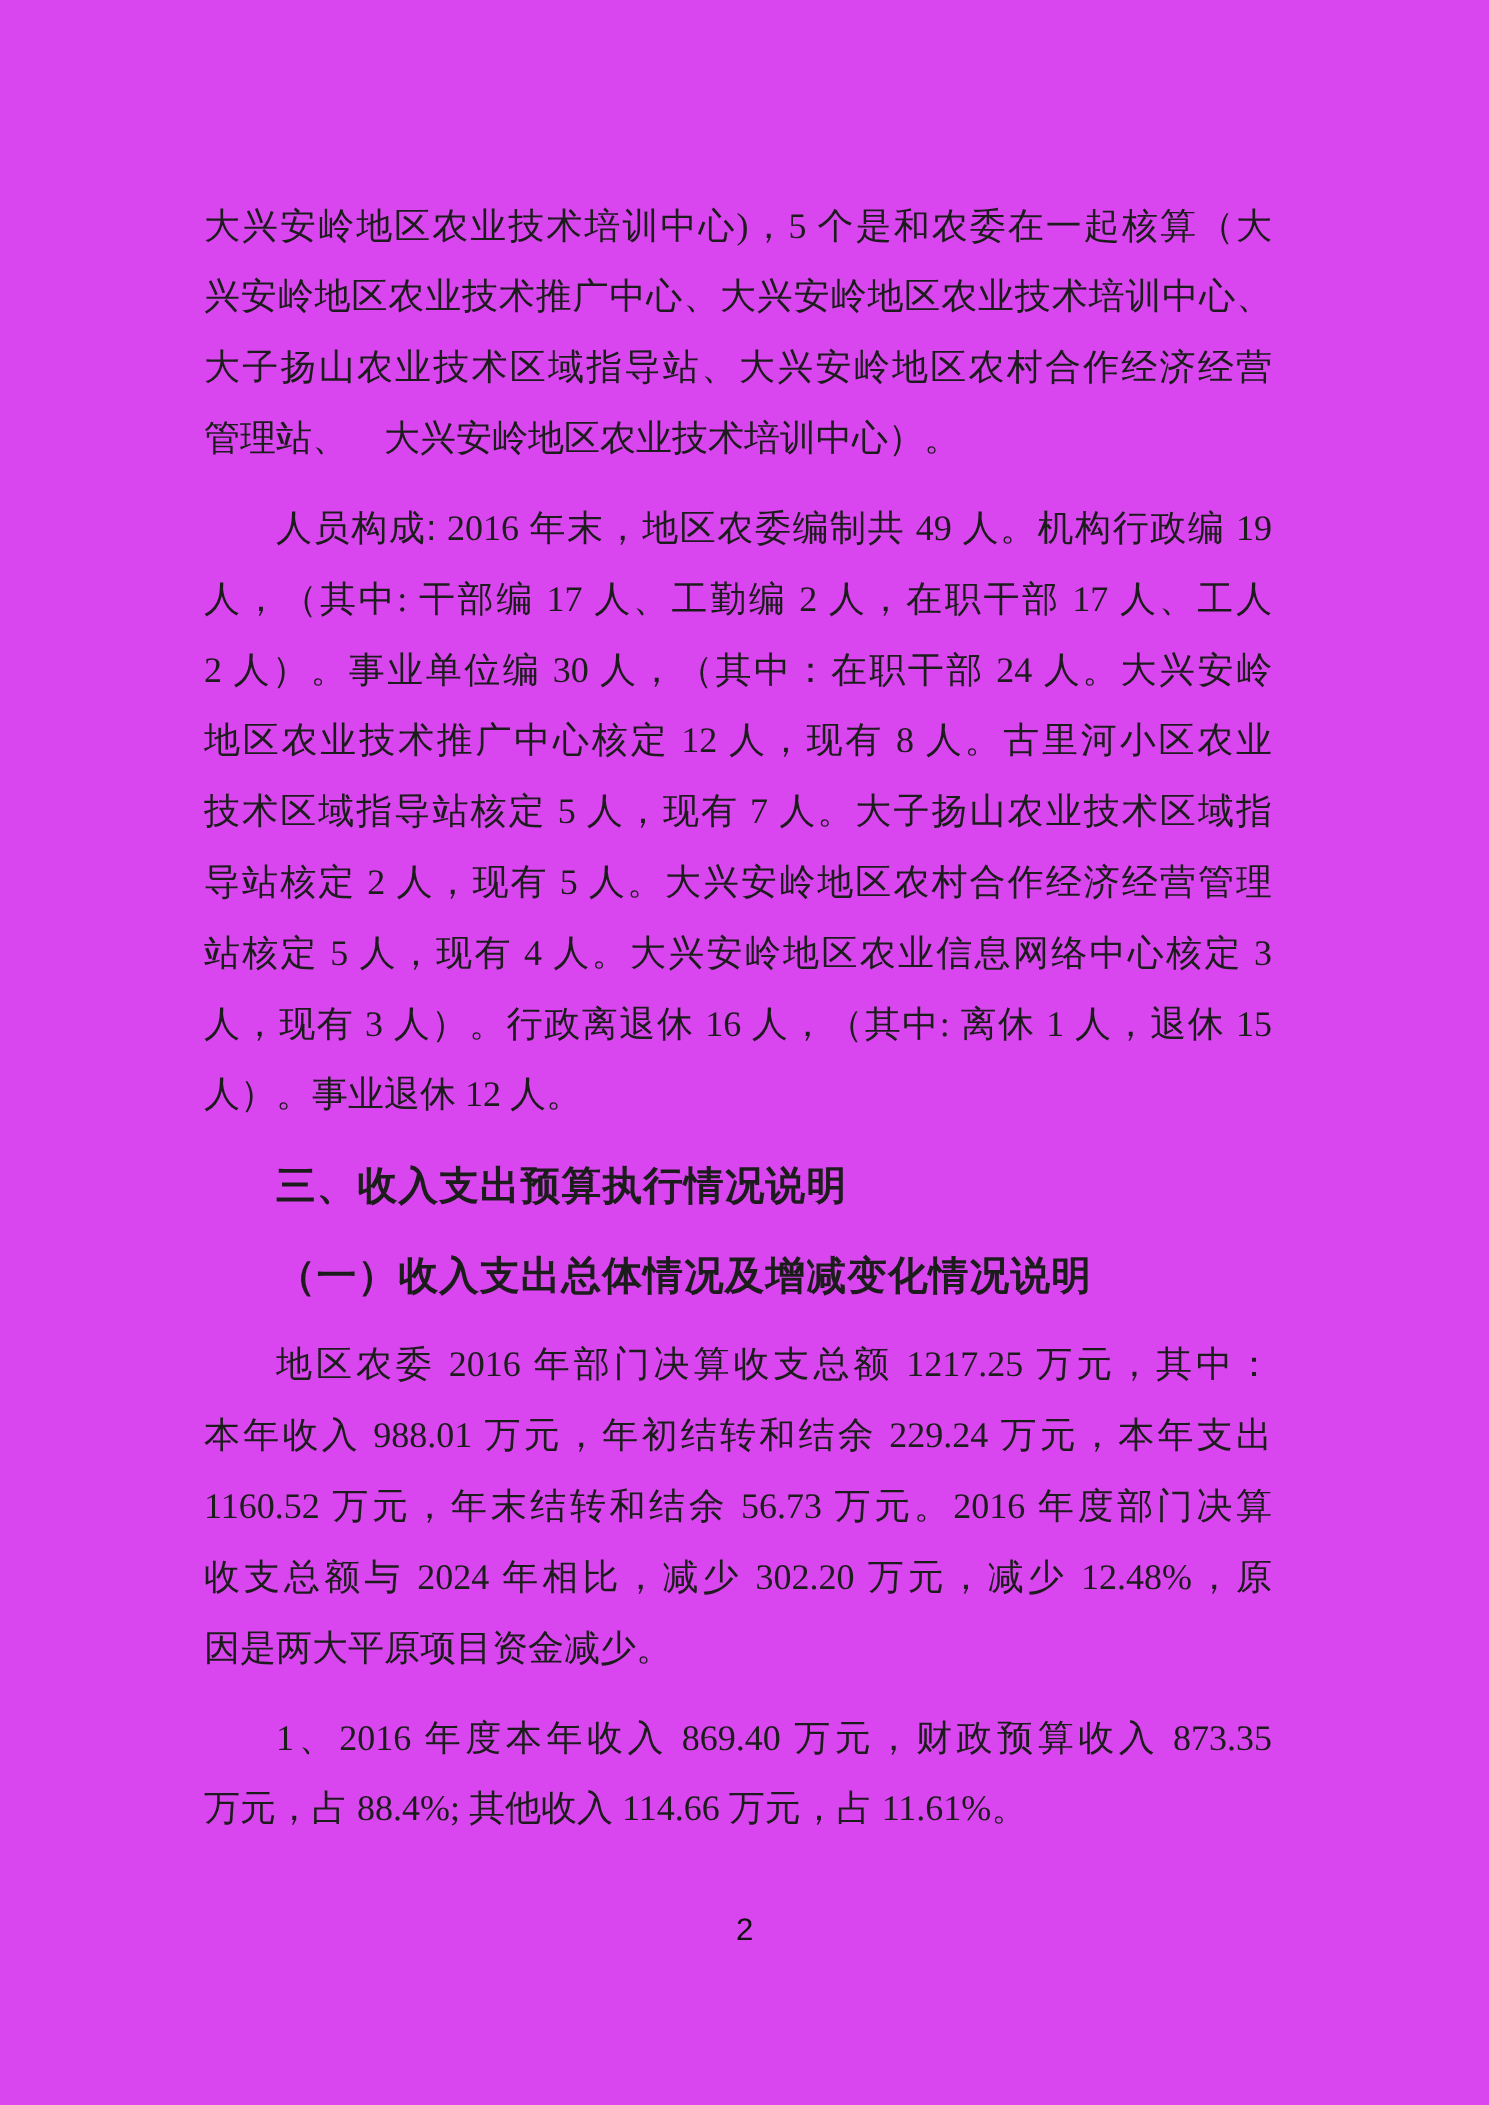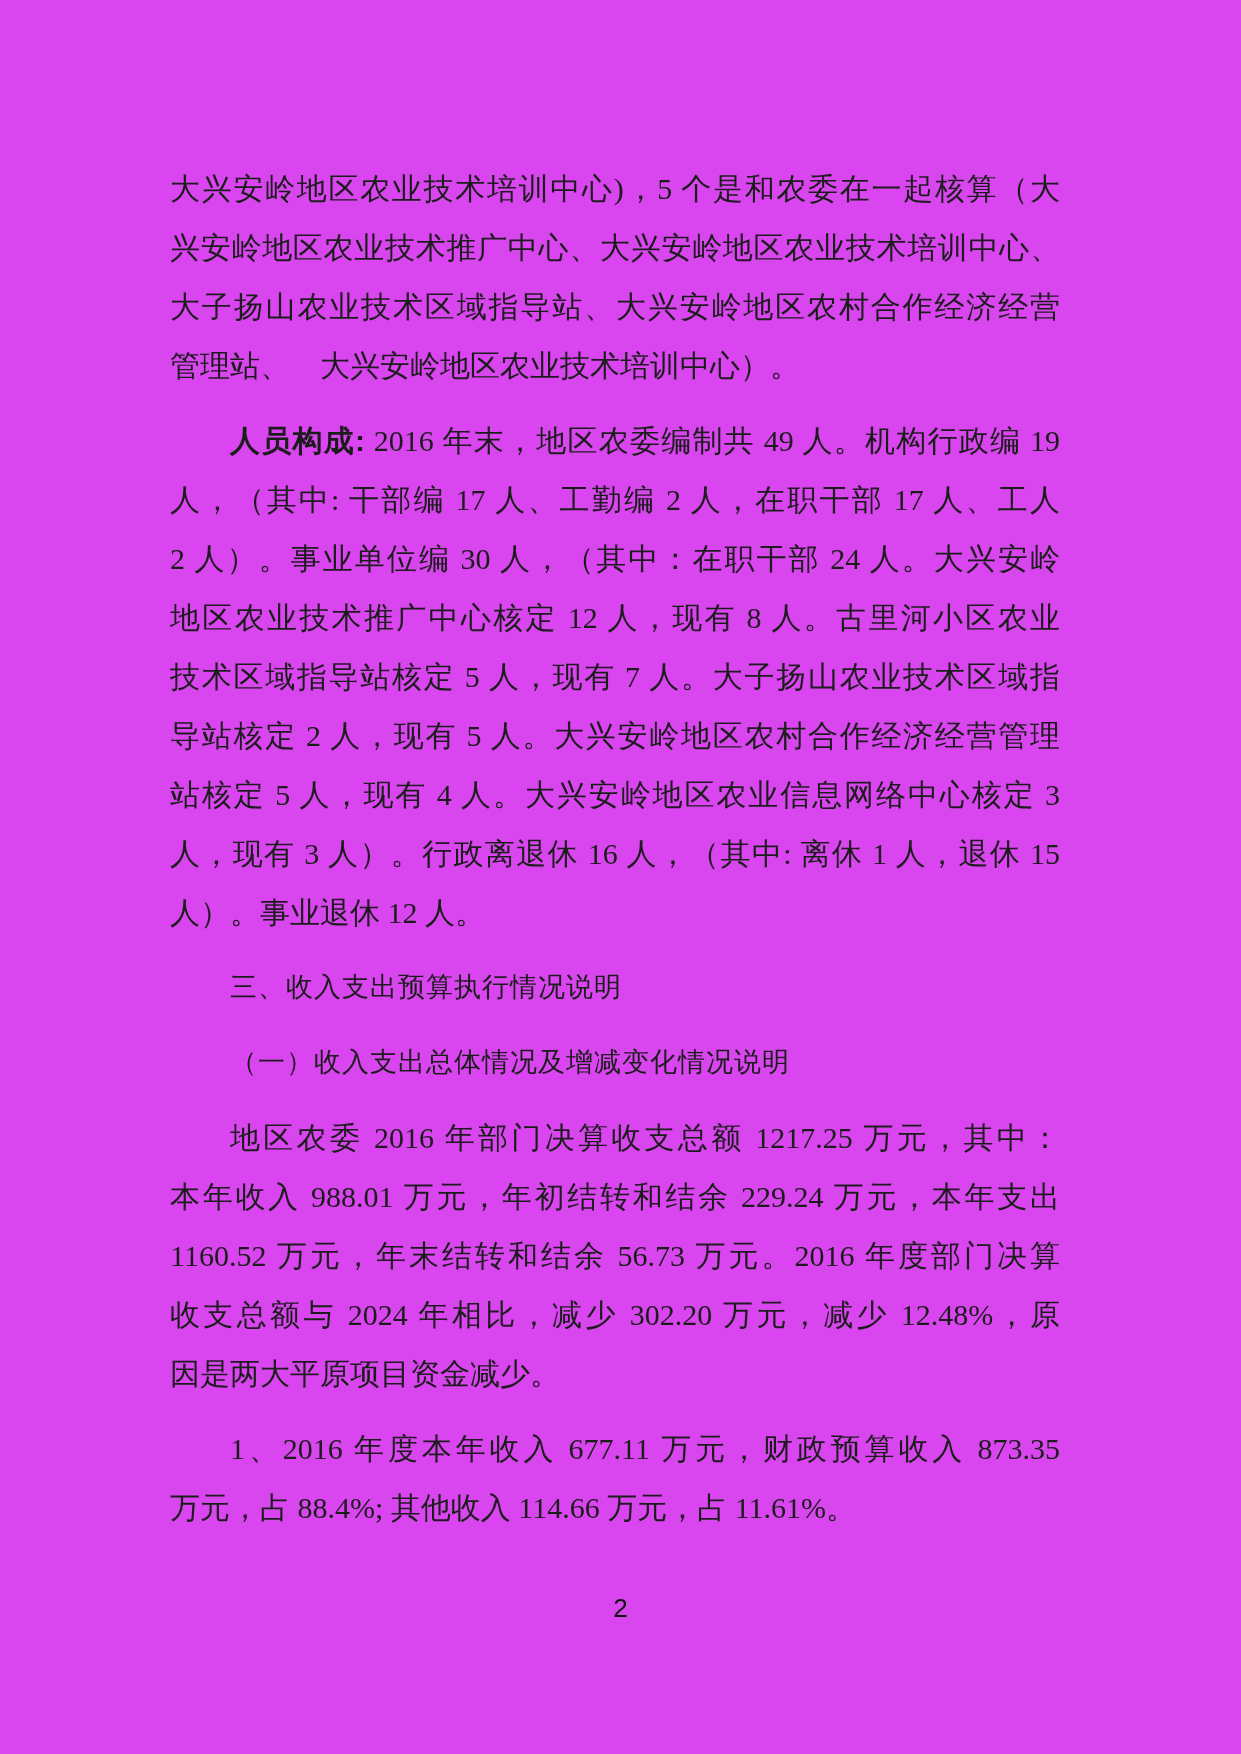--- a/index.html
+++ b/index.html
@@ -37,26 +37,26 @@
     -moz-text-align-last: justify;
   }
   .line.lastline {
     text-align-last: left;
     -moz-text-align-last: left;
   }
   .para.indent .line.firstline { text-indent: 60px; }
   .para.heading1 .line,
   .para.heading2 .line {
     font-family: "Liberation Sans", "DejaVu Sans", sans-serif;
-    font-weight: 400;
-    font-size: 27px;
+    font-weight: 700;
+    font-size: 33px;
     letter-spacing: 1px;
   }
   .bold-run {
-    font-weight: 700;
+    font-weight: 400;
     font-family: "Liberation Sans", "DejaVu Sans", sans-serif;
   }
   .page-footer {
     position: absolute;
     top: 1593px;
     left: 0;
     width: 100%;
     text-align: center;
     font-family: "Liberation Sans", "DejaVu Sans", sans-serif;
     font-size: 26px;
@@ -92,20 +92,20 @@
         <div class="line firstline lastline"><span>（一）收入支出总体情况及增减变化情况说明</span></div>
       </div>
       <div class="para body indent">
         <div class="line firstline"><span>地区农委 2016 年部门决算收支总额 1217.25 万元，其中：</span></div>
         <div class="line"><span>本年收入 988.01 万元，年初结转和结余 229.24 万元，本年支出</span></div>
         <div class="line"><span>1160.52 万元，年末结转和结余 56.73 万元。2016 年度部门决算</span></div>
         <div class="line"><span>收支总额与 2024 年相比，减少 302.20 万元，减少 12.48%，原</span></div>
         <div class="line lastline"><span>因是两大平原项目资金减少。</span></div>
       </div>
       <div class="para body indent">
-        <div class="line firstline"><span>1、2016 年度本年收入 677.11 万元，财政预算收入 873.35</span></div>
+        <div class="line firstline"><span>1、2016 年度本年收入 869.40 万元，财政预算收入 873.35</span></div>
         <div class="line lastline"><span>万元，占 88.4%; 其他收入 114.66 万元，占 11.61%。</span></div>
       </div>
     </div>
   <div class="page-footer">
     <span>2</span>
   </div>
 </div>
 
 </body></html>

